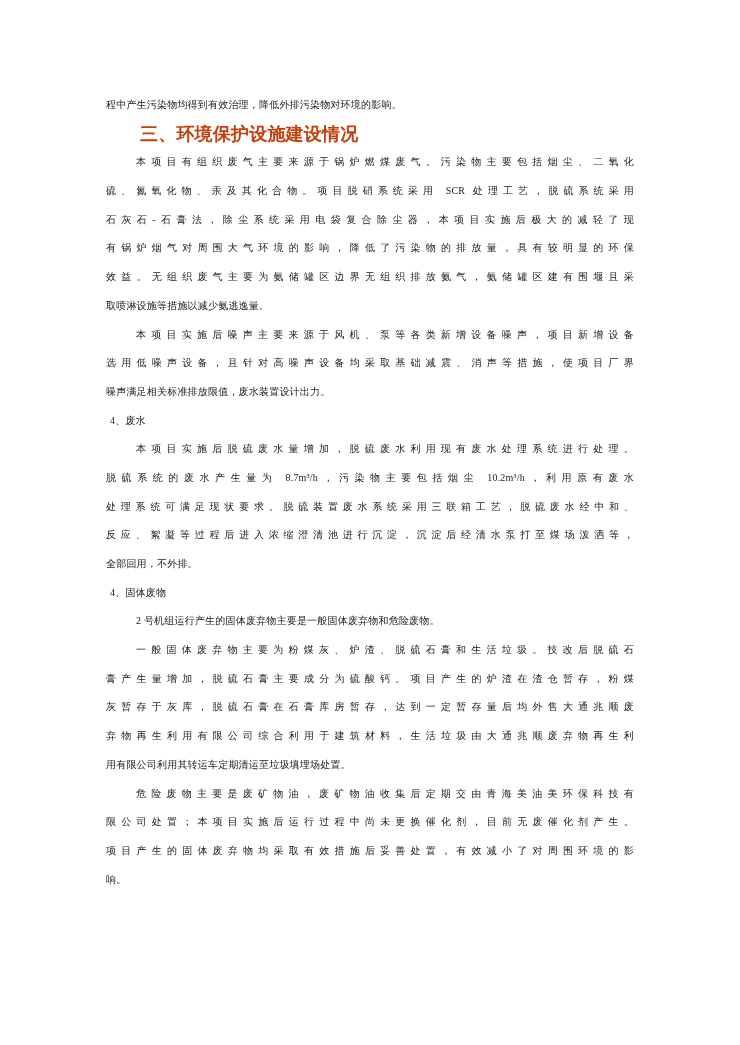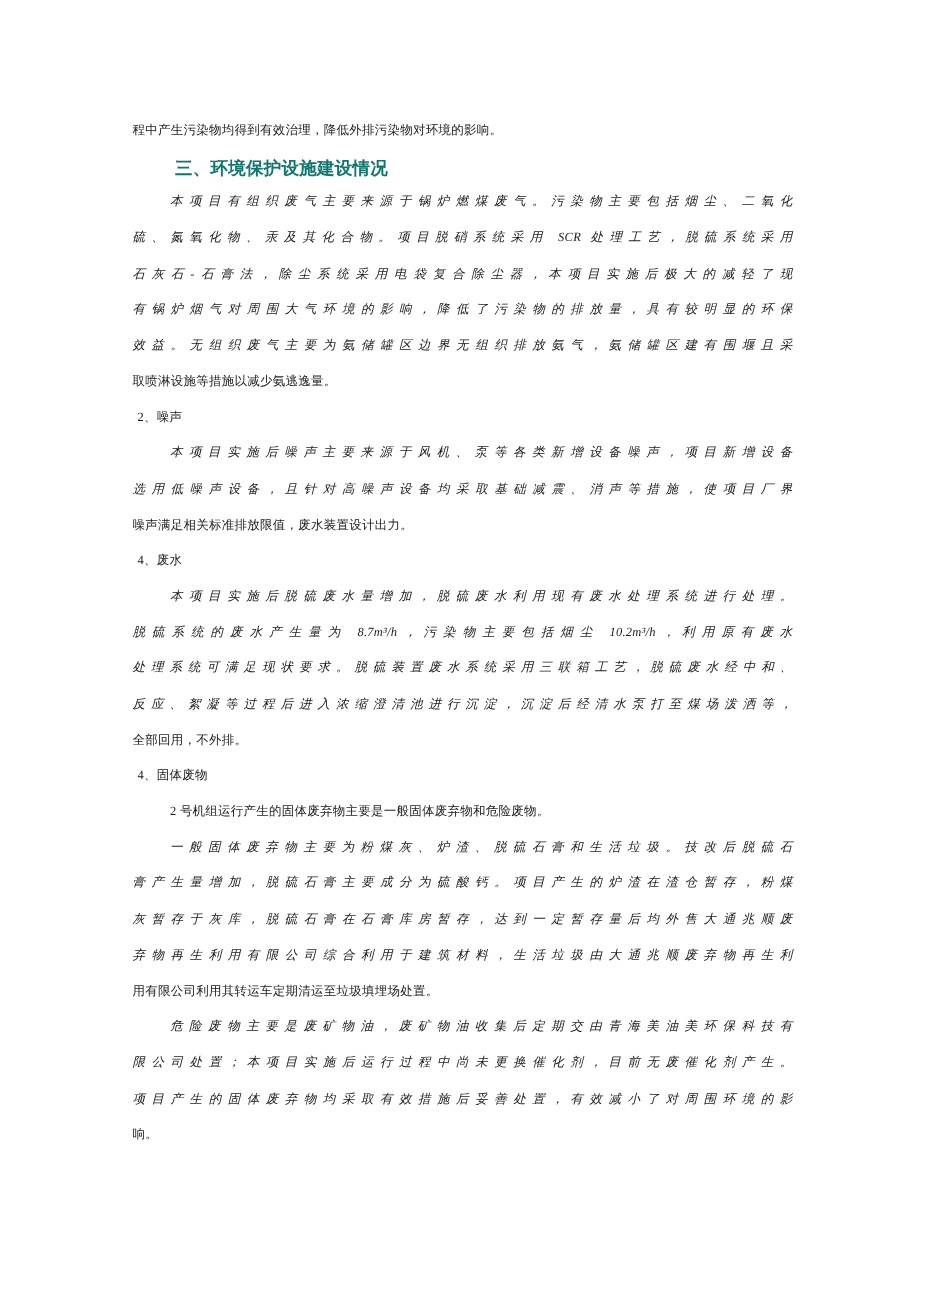--- a/index.html
+++ b/index.html
@@ -26,50 +26,48 @@
     line-height: 28.7px;
     height: 28.7px;
     color: #1a1a1a;
     letter-spacing: 0.2px;
     white-space: nowrap;
   }
   .line.justify {
     white-space: normal;
     text-align: justify;
     text-align-last: justify;
-    font-style: italic;
   }
   .line.indent {
     text-indent: 30px;
   }
   .line.heading {
     font-family: "Liberation Sans", "DejaVu Sans", sans-serif;
     font-weight: bold;
-    font-size: 14px;
+    font-size: 18px;
     text-indent: 34px;
-    color: #0f766e;
+    color: #c2410c;
   }
   .line.subheading {
     text-indent: 4px;
   }
 </style>
 </head>
 <body>
 
 <div class="page">
   <div class="doc">
       <div class="line">程中产生污染物均得到有效治理，降低外排污染物对环境的影响。</div>
       <div class="line heading">三、环境保护设施建设情况</div>
       <div class="line justify indent">本项目有组织废气主要来源于锅炉燃煤废气。污染物主要包括烟尘、二氧化</div>
       <div class="line justify">硫、氮氧化物、汞及其化合物。项目脱硝系统采用 SCR 处理工艺，脱硫系统采用</div>
       <div class="line justify">石灰石-石膏法，除尘系统采用电袋复合除尘器，本项目实施后极大的减轻了现</div>
       <div class="line justify">有锅炉烟气对周围大气环境的影响，降低了污染物的排放量，具有较明显的环保</div>
       <div class="line justify">效益。无组织废气主要为氨储罐区边界无组织排放氨气，氨储罐区建有围堰且采</div>
       <div class="line">取喷淋设施等措施以减少氨逃逸量。</div>
-      <div class="line subheading">2、噪声</div>
       <div class="line justify indent">本项目实施后噪声主要来源于风机、泵等各类新增设备噪声，项目新增设备</div>
       <div class="line justify">选用低噪声设备，且针对高噪声设备均采取基础减震、消声等措施，使项目厂界</div>
       <div class="line">噪声满足相关标准排放限值，废水装置设计出力。</div>
       <div class="line subheading">4、废水</div>
       <div class="line justify indent">本项目实施后脱硫废水量增加，脱硫废水利用现有废水处理系统进行处理。</div>
       <div class="line justify">脱硫系统的废水产生量为 8.7m³/h，污染物主要包括烟尘 10.2m³/h，利用原有废水</div>
       <div class="line justify">处理系统可满足现状要求。脱硫装置废水系统采用三联箱工艺，脱硫废水经中和、</div>
       <div class="line justify">反应、絮凝等过程后进入浓缩澄清池进行沉淀，沉淀后经清水泵打至煤场泼洒等，</div>
       <div class="line">全部回用，不外排。</div>
       <div class="line subheading">4、固体废物</div>

